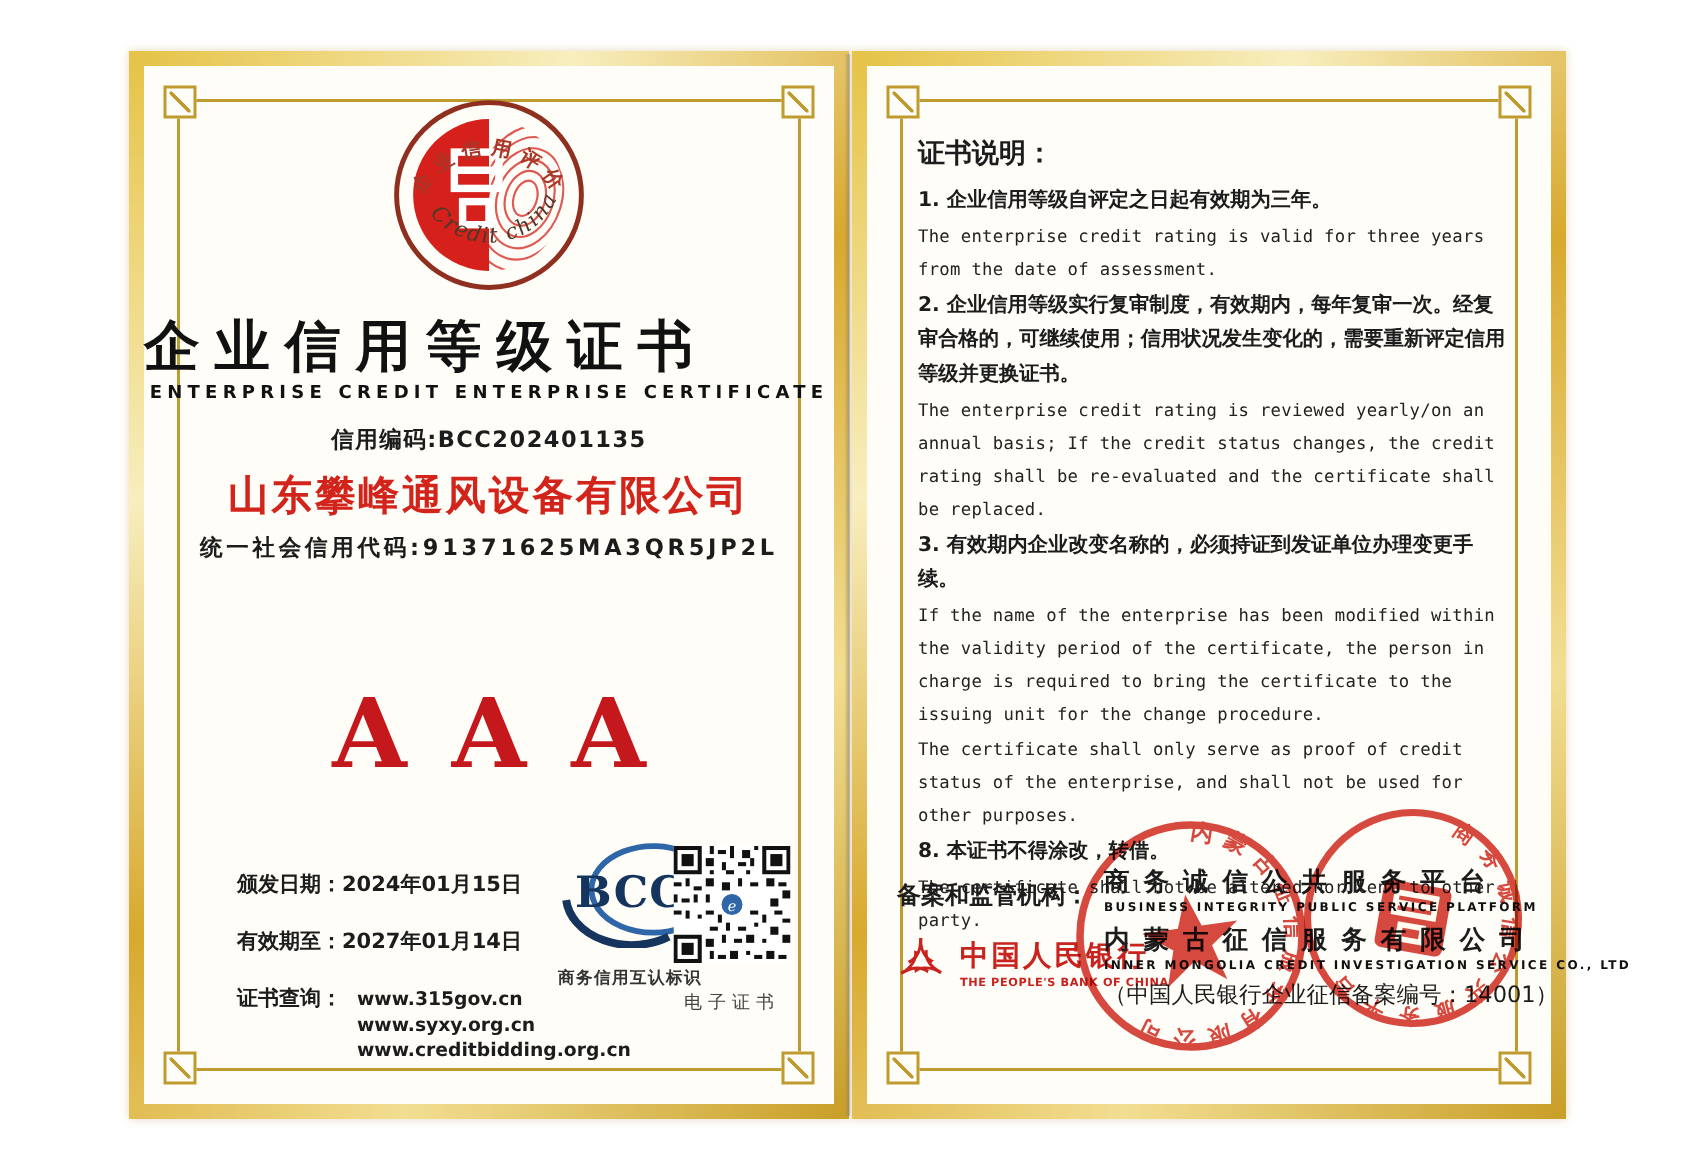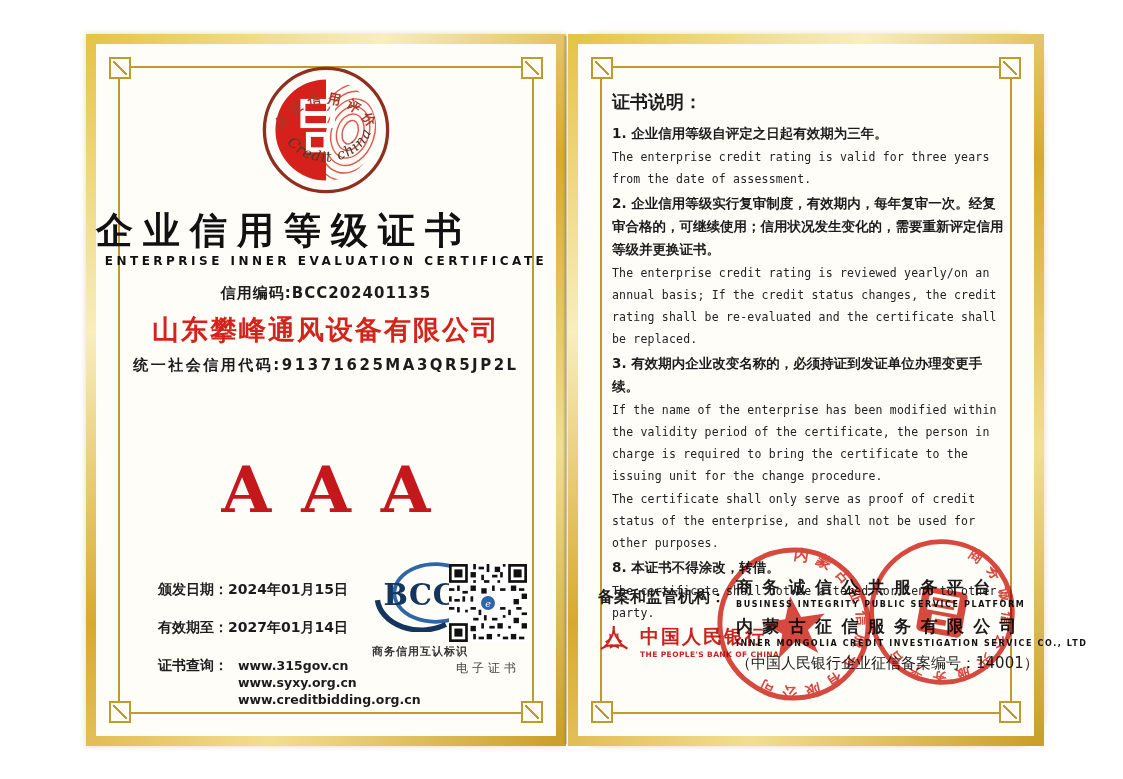--- a/index.html
+++ b/index.html
@@ -3,21 +3,21 @@
 <meta charset="utf-8">
 <style>
   html,body{margin:0;padding:0;background:#ffffff;}
   body{font-family:"DejaVu Sans","Liberation Sans",sans-serif;color:#1c1c1c;}
   .stage{position:relative;width:1123px;height:779px;background:#ffffff;overflow:hidden;}
   .book{position:absolute;left:86px;top:34px;width:958px;height:712px;}
   .page{position:absolute;top:0;height:712px;box-sizing:border-box;
         border:10px solid;border-image:linear-gradient(135deg,#e6c44a,#f8eebe,#d8a92e,#f2de92,#caa02b) 1;
         background:#fffdf7;box-shadow:0 0 6px rgba(180,150,60,.35);}
   .page-left{left:0;width:480px;}
-  .page-right{left:482px;width:476px;border-radius:31px;}
+  .page-right{left:482px;width:476px;}
   .spine{position:absolute;left:477px;top:2px;width:7px;height:708px;
          background:linear-gradient(90deg,rgba(120,120,120,0) 0%,rgba(130,125,110,.55) 45%,rgba(255,255,255,.9) 60%,rgba(150,145,130,.35) 100%);}
   .inner-frame{position:absolute;left:22px;right:22px;top:22px;bottom:22px;
                border:2px solid #bf9b2f;pointer-events:none;}
   .corner{position:absolute;width:18px;height:18px;background:#fffdf7;border:2px solid #bf9b2f;}
   .corner::after{content:"";position:absolute;inset:2px;
                  background:linear-gradient(45deg,transparent 44%,#bf9b2f 44%,#bf9b2f 56%,transparent 56%);}
   .corner.tl{left:-11px;top:-11px;} .corner.tr{right:-11px;top:-11px;}
   .corner.bl{left:-11px;bottom:-11px;} .corner.br{right:-11px;bottom:-11px;}
 
@@ -113,21 +113,21 @@
             <text font-size="12" font-weight="bold" fill="#a8392a" letter-spacing="5">
               <textPath href="#arcTop" startOffset="10%">企业信用评价</textPath>
             </text>
             <text font-size="13" fill="#4a3a2a" font-family="DejaVu Serif, serif" font-style="italic" letter-spacing="1">
               <textPath href="#arcBottom" startOffset="12%">Credit china</textPath>
             </text>
           </svg>
         </div>
 
         <div class="cert-title">企业信用等级证书</div>
-        <div class="cert-subtitle">ENTERPRISE INNER EVALUATION CERTIFICATE</div>
+        <div class="cert-subtitle">ENTERPRISE CREDIT ENTERPRISE CERTIFICATE</div>
         <div class="credit-code">信用编码:BCC202401135</div>
         <div class="company">山东攀峰通风设备有限公司</div>
         <div class="uscc">统一社会信用代码:91371625MA3QR5JP2L</div>
         <div class="rating">AAA</div>
 
         <div class="issue-block">
           <div class="issue-row">
             <span>颁发日期：</span><span>2024年01月15日</span>
           </div>
           <div class="issue-row">

